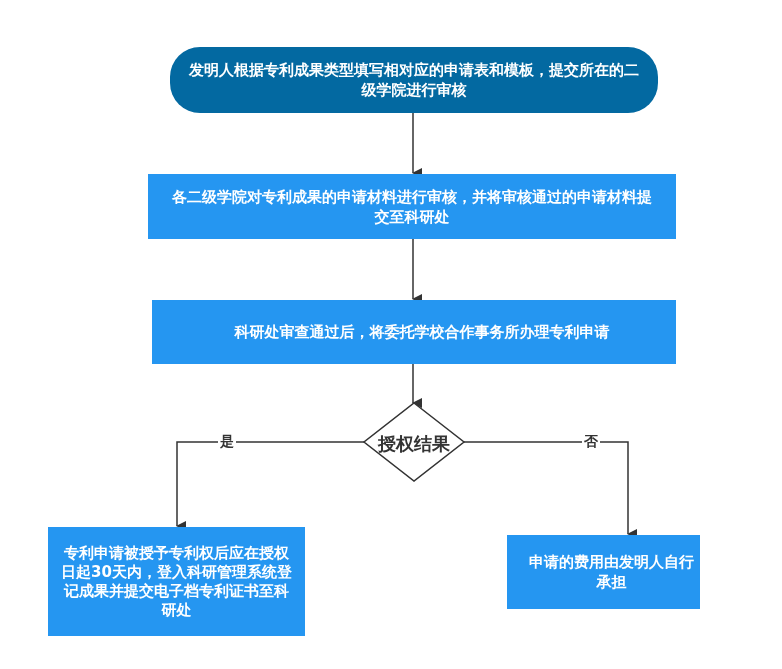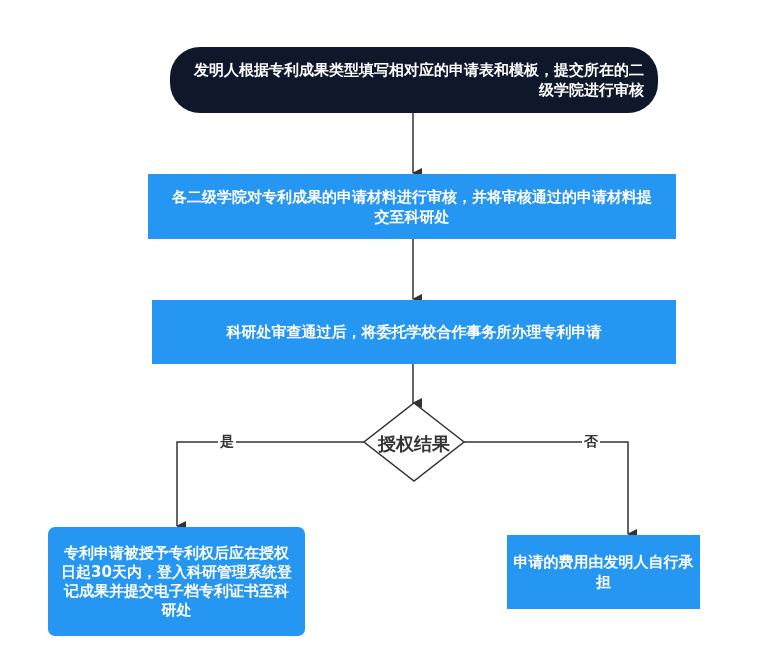--- a/index.html
+++ b/index.html
@@ -1,26 +1,26 @@
 <!DOCTYPE html>
 <html><head>
 <meta charset="utf-8">
 <style>
   html, body { margin: 0; padding: 0; background: #ffffff; }
   body { width: 782px; height: 669px; position: relative; overflow: hidden;
          font-family: "DejaVu Sans", "Liberation Sans", sans-serif; }
   .node { position: absolute; box-sizing: border-box; display: flex; align-items: center;
           justify-content: center; text-align: center; color: #ffffff; font-weight: bold;
-          font-size: 15px; line-height: 20px; }
+          font-size: 15px; line-height: 20px; padding-left: 16px; }
   .node span { display: block; }
-  .start { left: 170px; top: 47px; width: 488px; height: 66px; background: #0f172a; border-radius: 30px; padding: 0 14px; text-align: right; }
+  .start { left: 170px; top: 47px; width: 488px; height: 66px; background: #0369a1; border-radius: 30px; padding: 0 14px; }
   .proc { background: #2596f1; }
   .p1 { left: 148px; top: 174px; width: 528px; height: 65px; padding: 0 20px; justify-content: flex-end; }
   .p2 { left: 152px; top: 300px; width: 524px; height: 64px; }
-  .p3 { left: 48px; top: 527px; width: 257px; height: 109px; padding: 0 12px; line-height: 19px; border-radius: 7px; }
+  .p3 { left: 48px; top: 527px; width: 257px; height: 109px; padding: 0 12px; line-height: 19px; }
   .p4 { left: 507px; top: 535px; width: 193px; height: 74px; }
   svg.edges { position: absolute; left: 0; top: 0; }
   .label { position: absolute; font-size: 14px; font-weight: bold; color: #333333; background: #fff; padding: 0 2px; }
   .dlabel { position: absolute; left: 366px; top: 432px; width: 96px; text-align: center;
             font-size: 18px; font-weight: bold; color: #333333; }
 </style>
 </head>
 <body>
 
 <svg class="edges" width="782" height="669">

